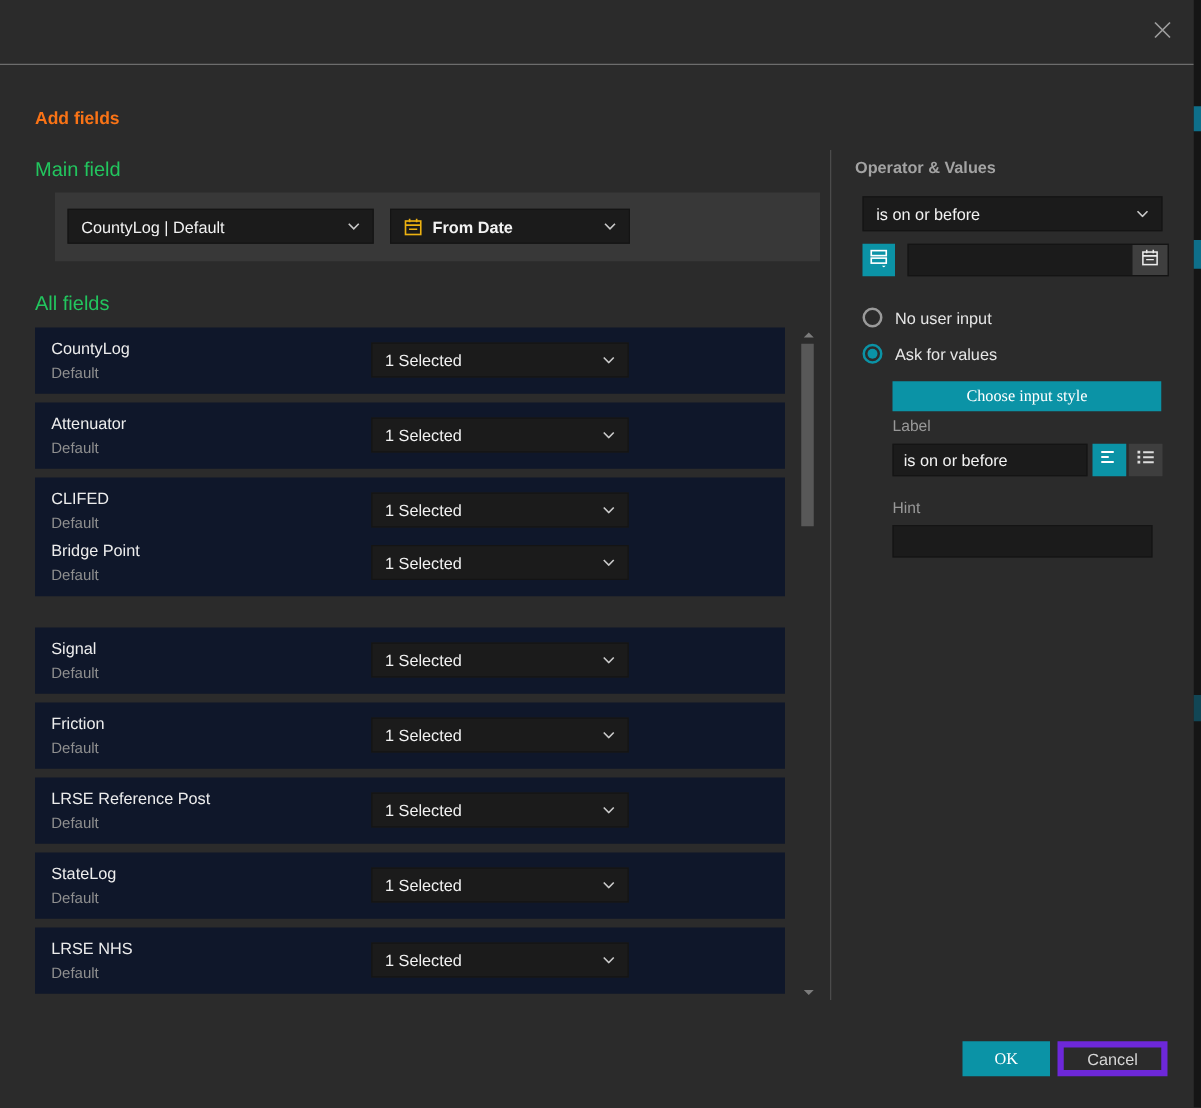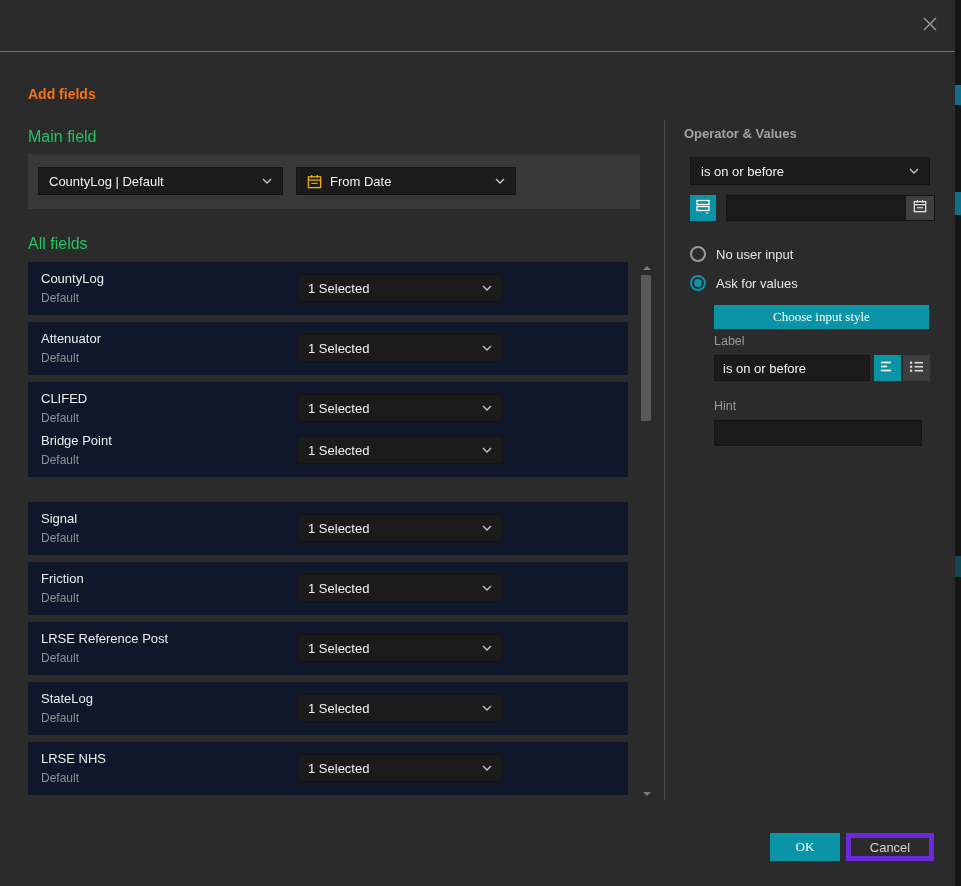--- a/index.html
+++ b/index.html
@@ -40,21 +40,21 @@
   }
   .dropdown .dd-text { font-size: 13px; color: #f2f2f2; flex: 1; white-space: nowrap; overflow: hidden; }
   .dropdown .chev { flex: none; margin-left: 6px; display: flex; }
   .text-input {
     position: absolute; height: 26px; background: #1b1b1b;
     border: 1px solid #141414; color: #f2f2f2; font-size: 13px;
     font-family: "Liberation Sans", sans-serif; padding: 0 8px; outline: none;
   }
   
   .main-panel {
-    position: absolute; left: 28px; top: 154px; width: 612px; height: 55px;
+    position: absolute; left: 44px; top: 154px; width: 612px; height: 55px;
     background: #383838;
   }
   
   .field-row {
     position: absolute; left: 28px; width: 600px; height: 53px; background: #0f172a;
   }
   .field-row .f-name { position: absolute; left: 13px; top: 9px; font-size: 13px; color: #ededed; }
   .field-row .f-sub  { position: absolute; left: 13px; top: 29px; font-size: 12px; color: #8f8f8f; }
   
   .scrollbar { position: absolute; left: 641px; top: 262px; width: 11px; height: 538px; }
@@ -125,21 +125,21 @@
 
 <div class="main-panel">
   <div class="dropdown" style="left:10px; top:13px; width:245px;">
     <span class="dd-text">CountyLog | Default</span>
     <span class="chev">
       <svg width="10" height="6" viewBox="0 0 10 6">
           <path d="M1 1 L5 5 L9 1" stroke="#c9c9c9" stroke-width="1.3" fill="none"></path>
         </svg>
     </span>
   </div>
-  <div class="dropdown" style="left:268px; top:13px; width:220px;">
+  <div class="dropdown" style="left:268px; top:13px; width:192px;font-weight:bold;">
     <span style="display:flex; margin-right:8px;">
       <svg width="15" height="15" viewBox="0 0 16 16">
           <rect x="1.5" y="3" width="13" height="11.5" fill="none" stroke="#edb211" stroke-width="1.4"></rect>
           <line x1="1.5" y1="6.5" x2="14.5" y2="6.5" stroke="#edb211" stroke-width="1.4"></line>
           <line x1="5" y1="1" x2="5" y2="4" stroke="#edb211" stroke-width="1.4"></line>
           <line x1="11" y1="1" x2="11" y2="4" stroke="#edb211" stroke-width="1.4"></line>
           <line x1="4.5" y1="10" x2="11.5" y2="10" stroke="#edb211" stroke-width="1.2"></line>
         </svg>
     </span>
     <span class="dd-text">From Date</span>

